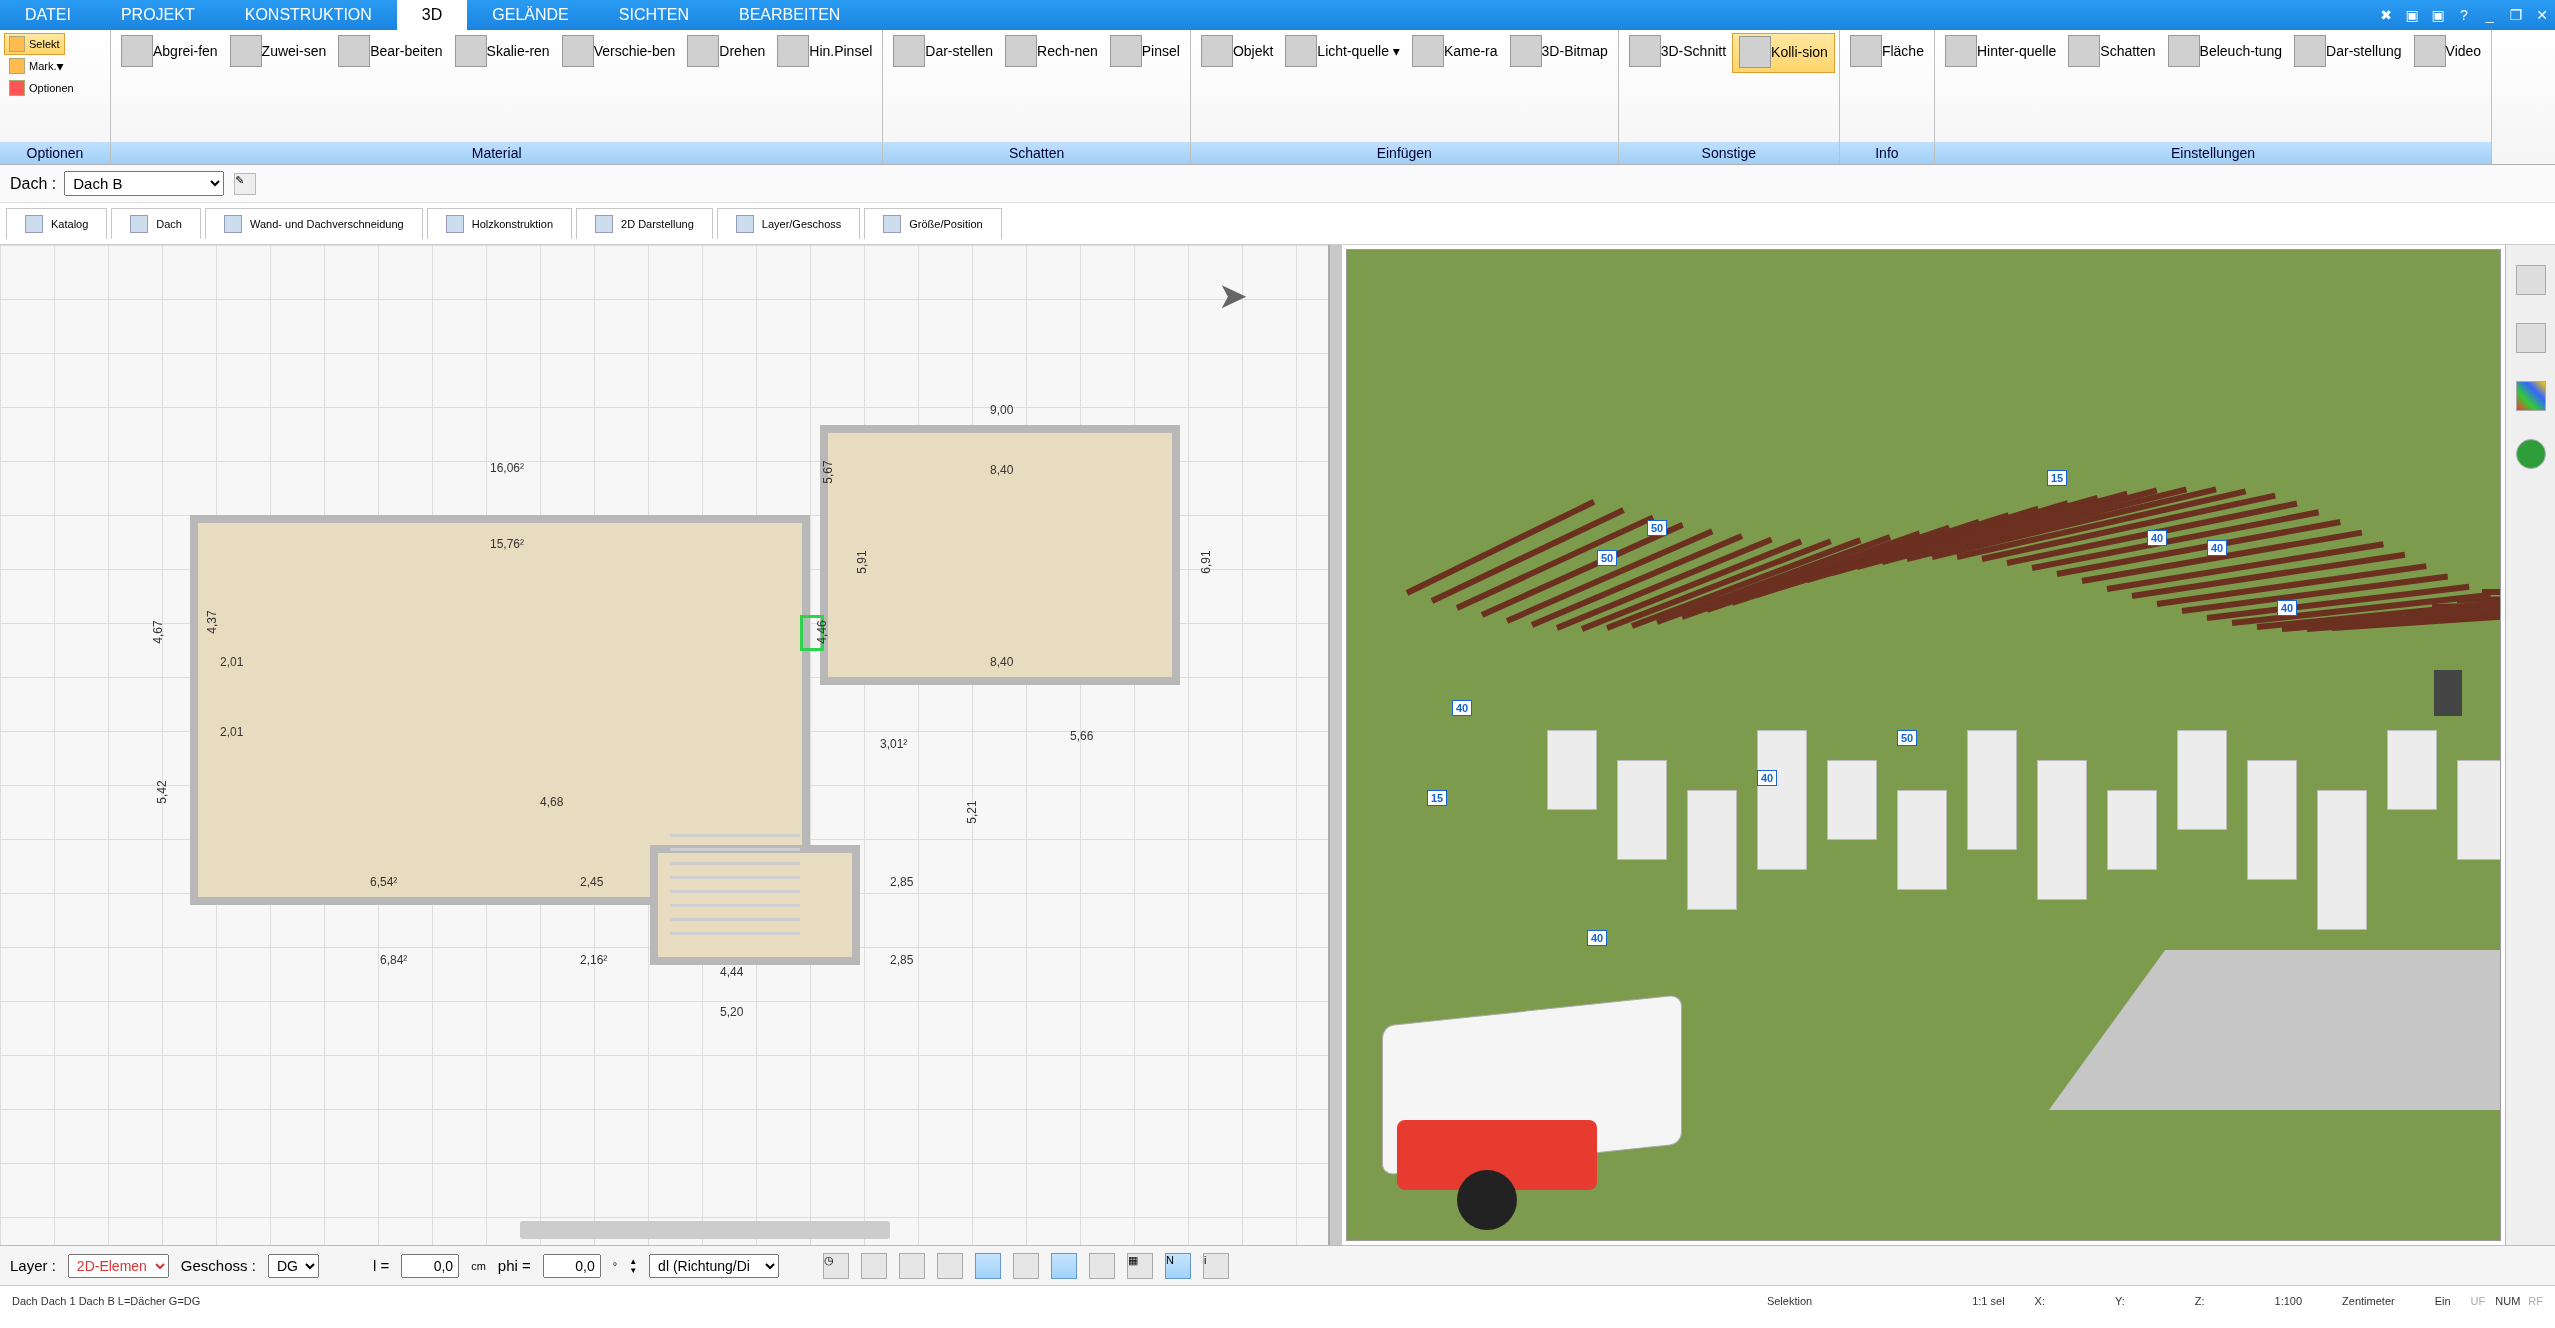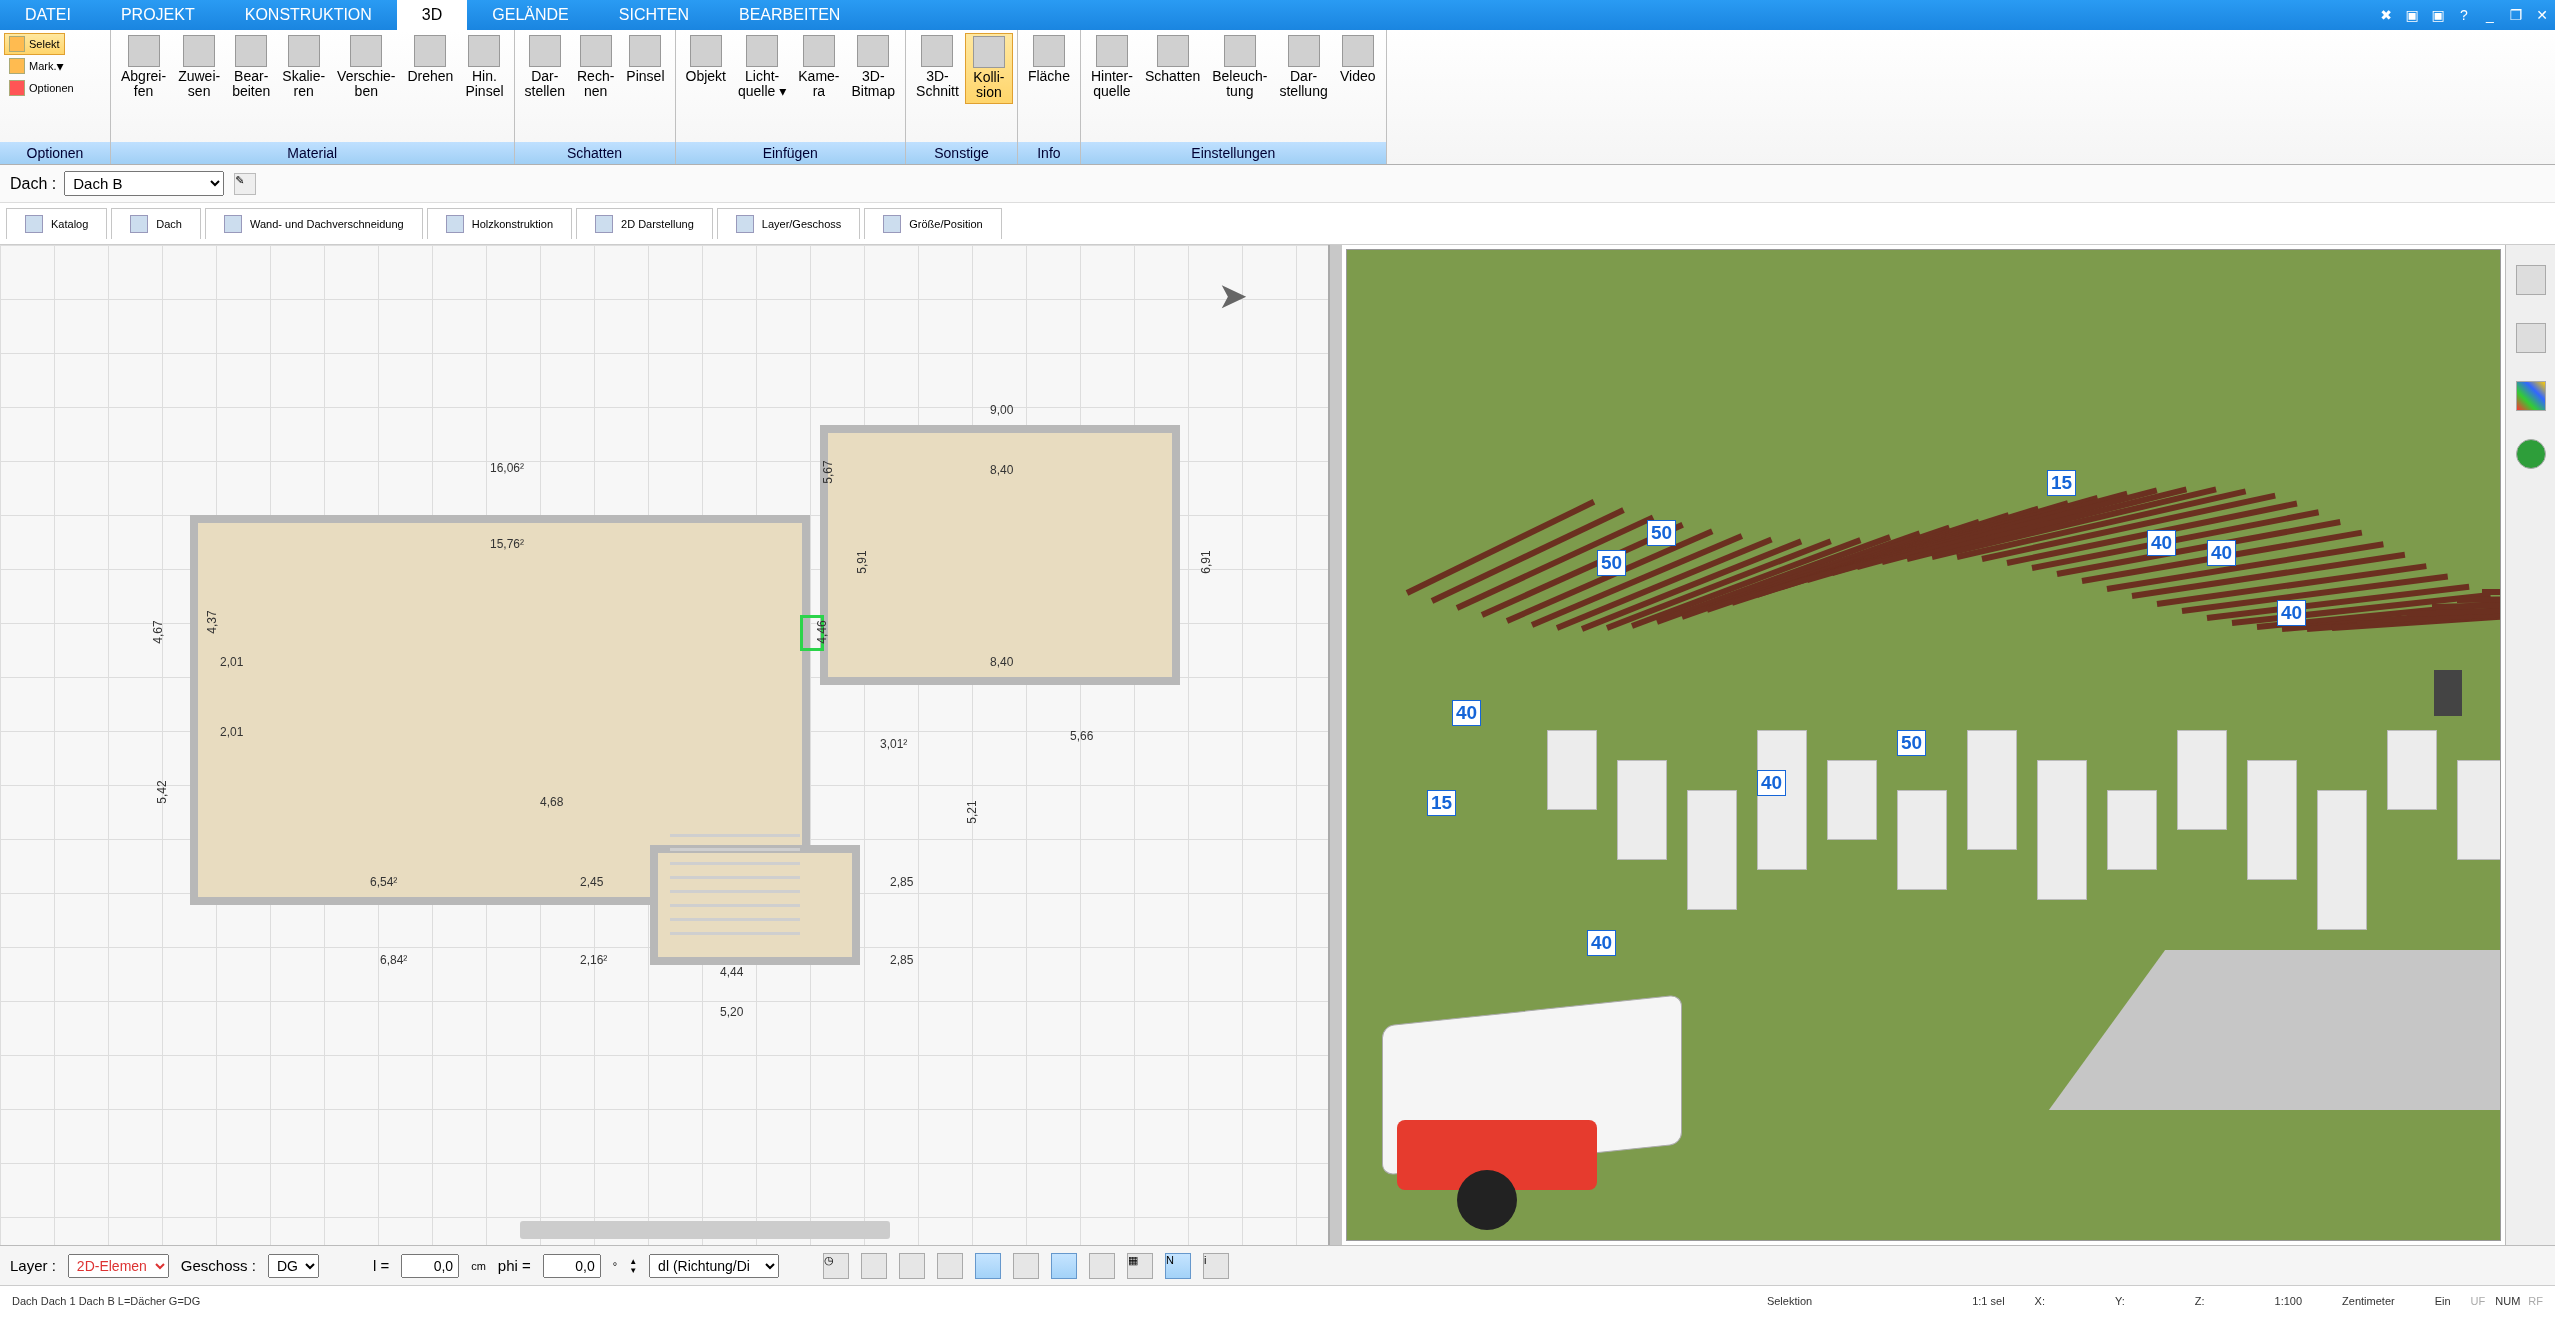--- a/index.html
+++ b/index.html
@@ -6,21 +6,21 @@
 body{width:2555px;height:1328px;overflow:hidden;background:#fff;}
 .menubar{height:30px;background:linear-gradient(#2a9bf3,#1a85e0);display:flex;align-items:stretch;}
 .menubar .tab{padding:0 25px;display:flex;align-items:center;color:#fff;cursor:pointer;font-size:16px;}
 .menubar .tab.active{background:#fff;color:#000;}
 .menubar .spacer{flex:1;}
 .menubar .winbtn{width:26px;display:flex;align-items:center;justify-content:center;color:#fff;font-size:14px;}
 .ribbon{height:135px;background:linear-gradient(#fff,#f5f5f5);display:flex;border-bottom:1px solid #b0b0b0;}
 .ribbon-group{display:flex;flex-direction:column;border-right:1px solid #c0c0c0;}
 .ribbon-group .items{flex:1;display:flex;align-items:flex-start;padding:3px 4px;}
 .ribbon-group .label{height:22px;display:flex;align-items:center;justify-content:center;font-size:14px;color:#003;background:linear-gradient(#bfe0ff,#a0cff5);}
-.ribbon-btn{display:flex;flex-direction:column;align-items:center;padding:2px 6px;cursor:pointer;text-align:center;min-width:48px;}
+.ribbon-btn{display:flex;align-items:center;padding:2px 6px;cursor:pointer;text-align:center;min-width:48px;}
 .ribbon-btn.active{background:linear-gradient(#ffe8a0,#ffd56b);border:1px solid #e0a030;}
 .ribbon-btn .ico{width:32px;height:32px;background:#d0d0d0;margin-bottom:2px;border:1px solid #999;}
 .ribbon-btn .txt{font-size:14px;line-height:1.1;color:#000;}
 .small-col{display:flex;flex-direction:column;justify-content:flex-start;padding:2px;width:110px;}
 .small-btn{display:flex;align-items:center;padding:2px 4px;font-size:14px;cursor:pointer;border:1px solid transparent;}
 .small-btn.active{background:linear-gradient(#ffe8a0,#ffd56b);border:1px solid #e0a030;}
 .small-btn .mi{width:16px;height:16px;background:#ffbb50;margin-right:4px;border:1px solid #aa7;}
 .context-bar{height:38px;display:flex;align-items:center;padding:0 10px;background:#fafafa;border-bottom:1px solid #ddd;}
 .context-bar label{font-size:16px;margin-right:8px;}
 .context-bar select{font-size:15px;padding:2px 4px;width:160px;margin-right:10px;}
@@ -35,21 +35,21 @@
  background-size:54px 54px;}
 .plan{position:absolute;left:60px;top:180px;width:1180px;height:600px;}
 .room{position:absolute;background:#e8dcc0;border:8px solid #b8b8b8;}
 .dim{position:absolute;font-size:12px;color:#333;}
 .compass{position:absolute;right:80px;top:30px;font-size:36px;color:#666;}
 .splitgrip{width:12px;background:#c8c8c8;cursor:col-resize;}
 .view3d{flex:1;background:#7d9b4c;position:relative;border:1px solid #999;margin:4px;}
 .roof-wrap{position:absolute;inset:0;overflow:hidden;}
 .rafter{position:absolute;height:6px;background:#6b3020;transform-origin:left center;}
 .wall3d{position:absolute;background:#ececec;border:1px solid #bbb;}
-.badge{position:absolute;background:#fff;color:#1565d8;font-size:19px;padding:1px 3px;border:1px solid #1565d8;font-weight:bold;}
+.badge{position:absolute;background:#fff;color:#1565d8;font-size:11px;padding:1px 3px;border:1px solid #1565d8;font-weight:bold;}
 .sidebar{width:50px;background:#efefef;border-left:1px solid #bbb;display:flex;flex-direction:column;align-items:center;padding-top:20px;gap:28px;}
 .sidebar .sbtn{width:30px;height:30px;background:#ddd;border:1px solid #aaa;cursor:pointer;}
 .sidegrip{position:absolute;right:38px;top:420px;width:28px;height:46px;background:#444;}
 .bottom-bar{height:40px;background:#f5f5f5;border-top:1px solid #bbb;display:flex;align-items:center;padding:0 10px;gap:12px;}
 .bottom-bar label{font-size:15px;}
 .bottom-bar select,.bottom-bar input{font-size:14px;padding:2px 4px;}
 .bottom-bar input{width:58px;text-align:right;}
 .bottom-bar .bbtn{width:26px;height:26px;border:1px solid #aaa;background:#e6e6e6;cursor:pointer;}
 .bottom-bar .bbtn.pressed{background:linear-gradient(#c5e4ff,#a3d2f8);border-color:#6698cc;}
 .status{height:30px;background:#fff;border-top:1px solid #ccc;display:flex;align-items:center;padding:0 12px;font-size:15px;color:#333;}

